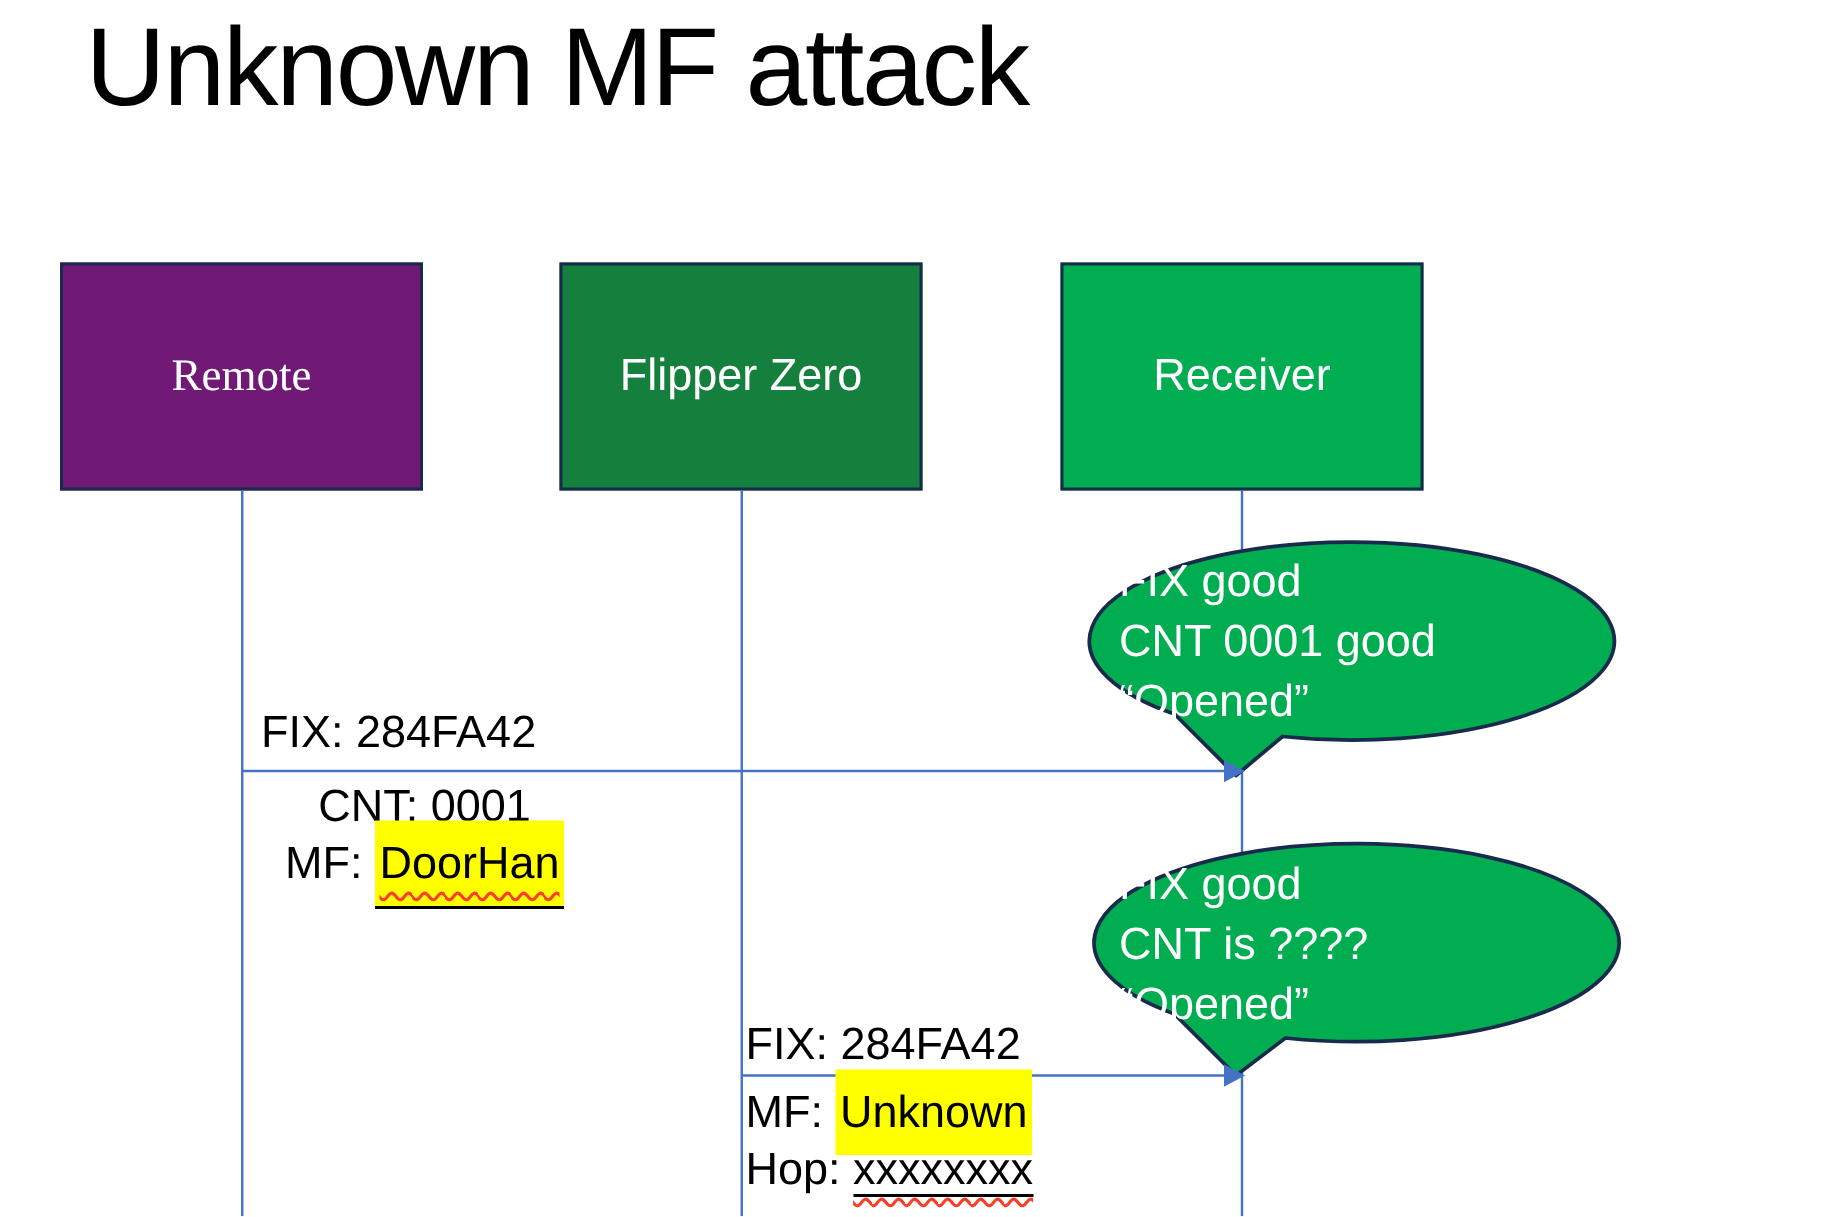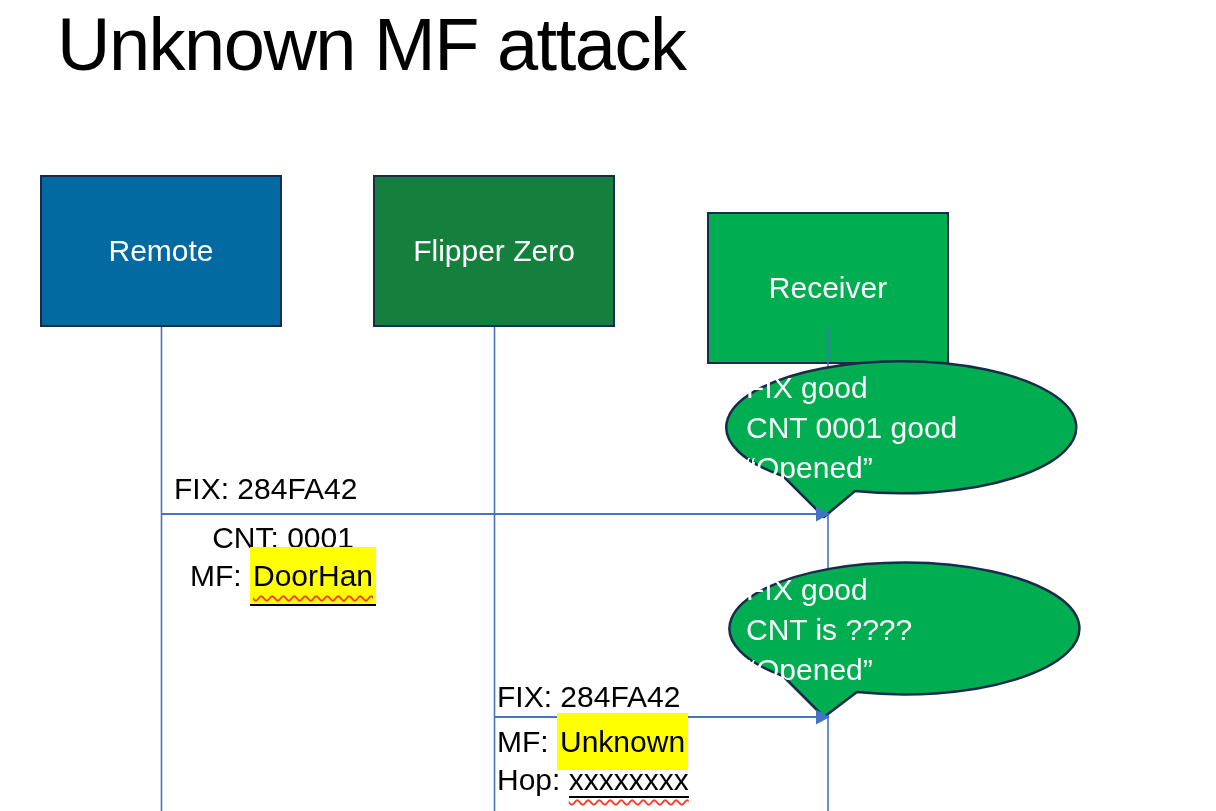--- a/index.html
+++ b/index.html
@@ -10,23 +10,23 @@
   .title{
     position:absolute;left:57px;top:2px;
     font-size:74px;font-weight:300;letter-spacing:-1.5px;color:#000;
     line-height:1.15;white-space:nowrap;text-align:right;
   }
   .actor{
     position:absolute;top:175px;width:242px;height:152px;box-sizing:border-box;
     border:2.5px solid #182B4D;display:flex;align-items:center;justify-content:center;
   }
   .actor .lbl{color:#ffffff;font-size:30px;}
-  .actor.remote{left:40px;background:#0369a1;}
+  .actor.remote{left:40px;background:#701a75;font-family:Liberation Serif, serif;}
   .actor.flipper{left:373px;background:#15803d;}
-  .actor.receiver{left:707px;background:#00AE51;margin-top:37px;}
+  .actor.receiver{left:707px;background:#00AE51;}
   svg.gfx{position:absolute;left:0;top:0;}
   .msg{position:absolute;color:#000;font-size:30px;white-space:nowrap;}
   .msg .row{line-height:38px;}
   .hl{background:#FFFF00;padding:12px 3px;}
   .ul{border-bottom:2.5px solid #000;}
   .sq{
     text-decoration-line:underline;
     text-decoration-style:wavy;
     text-decoration-color:#FF3C28;
     text-decoration-thickness:2px;

